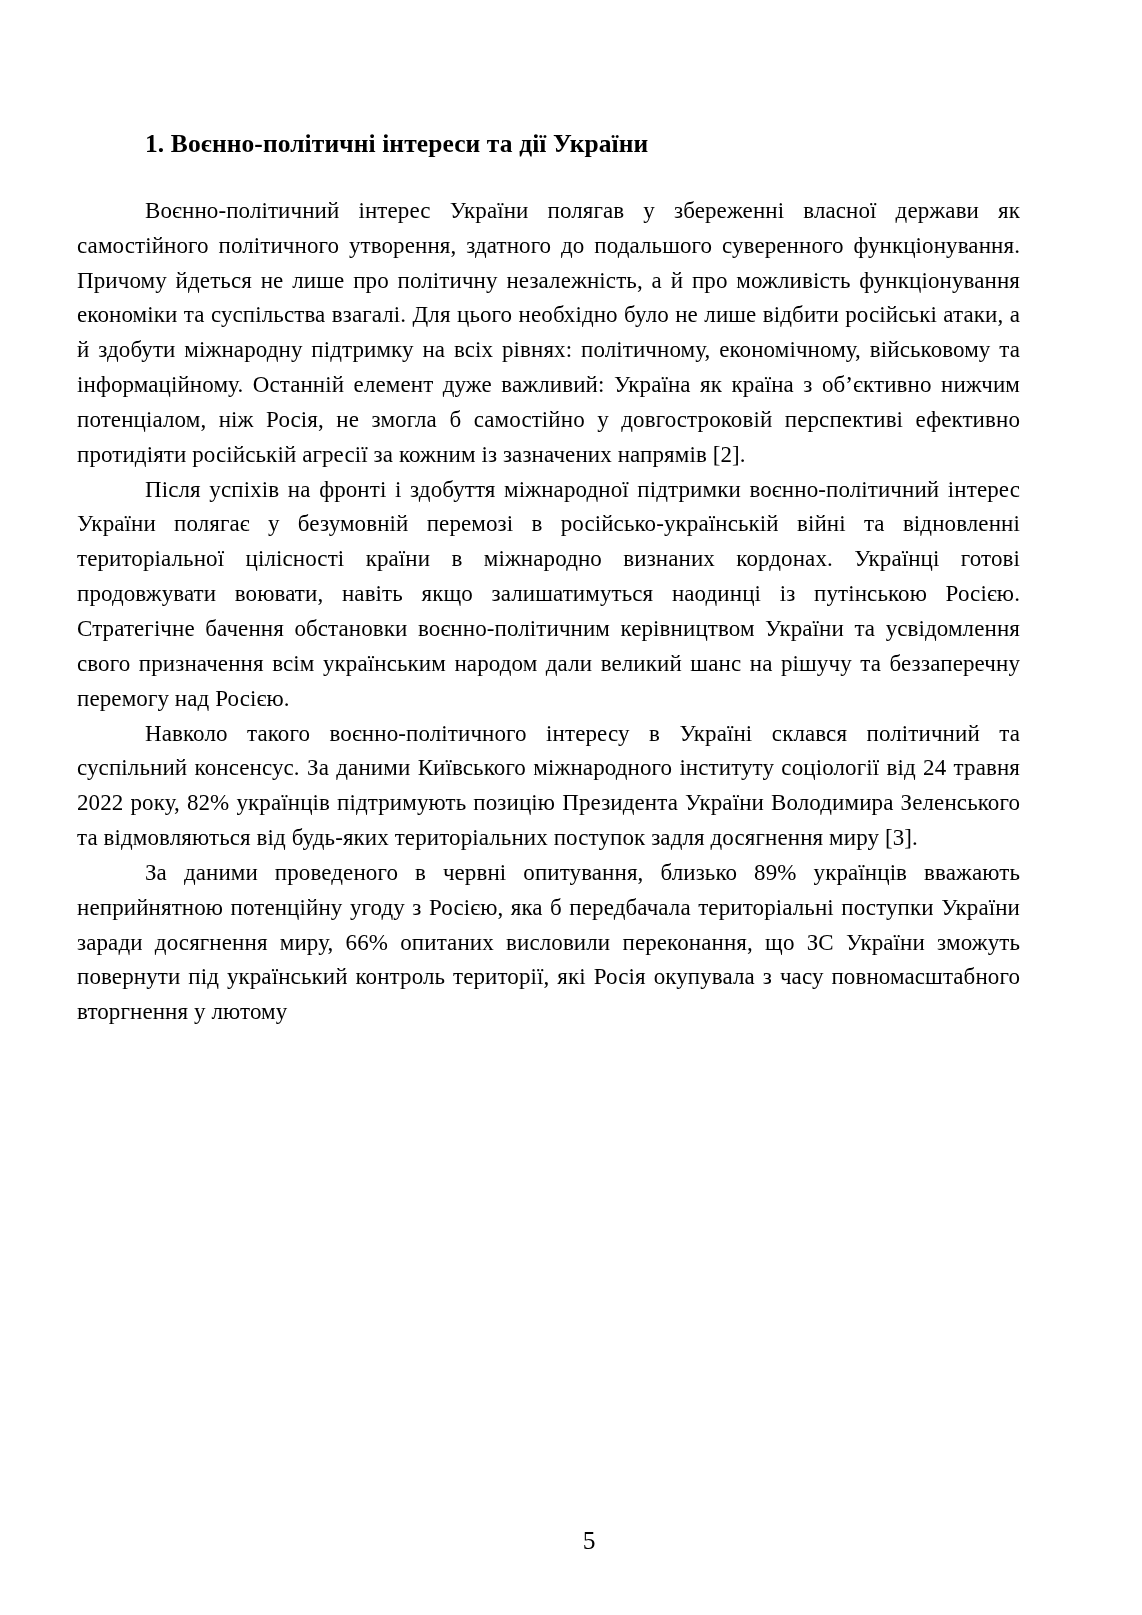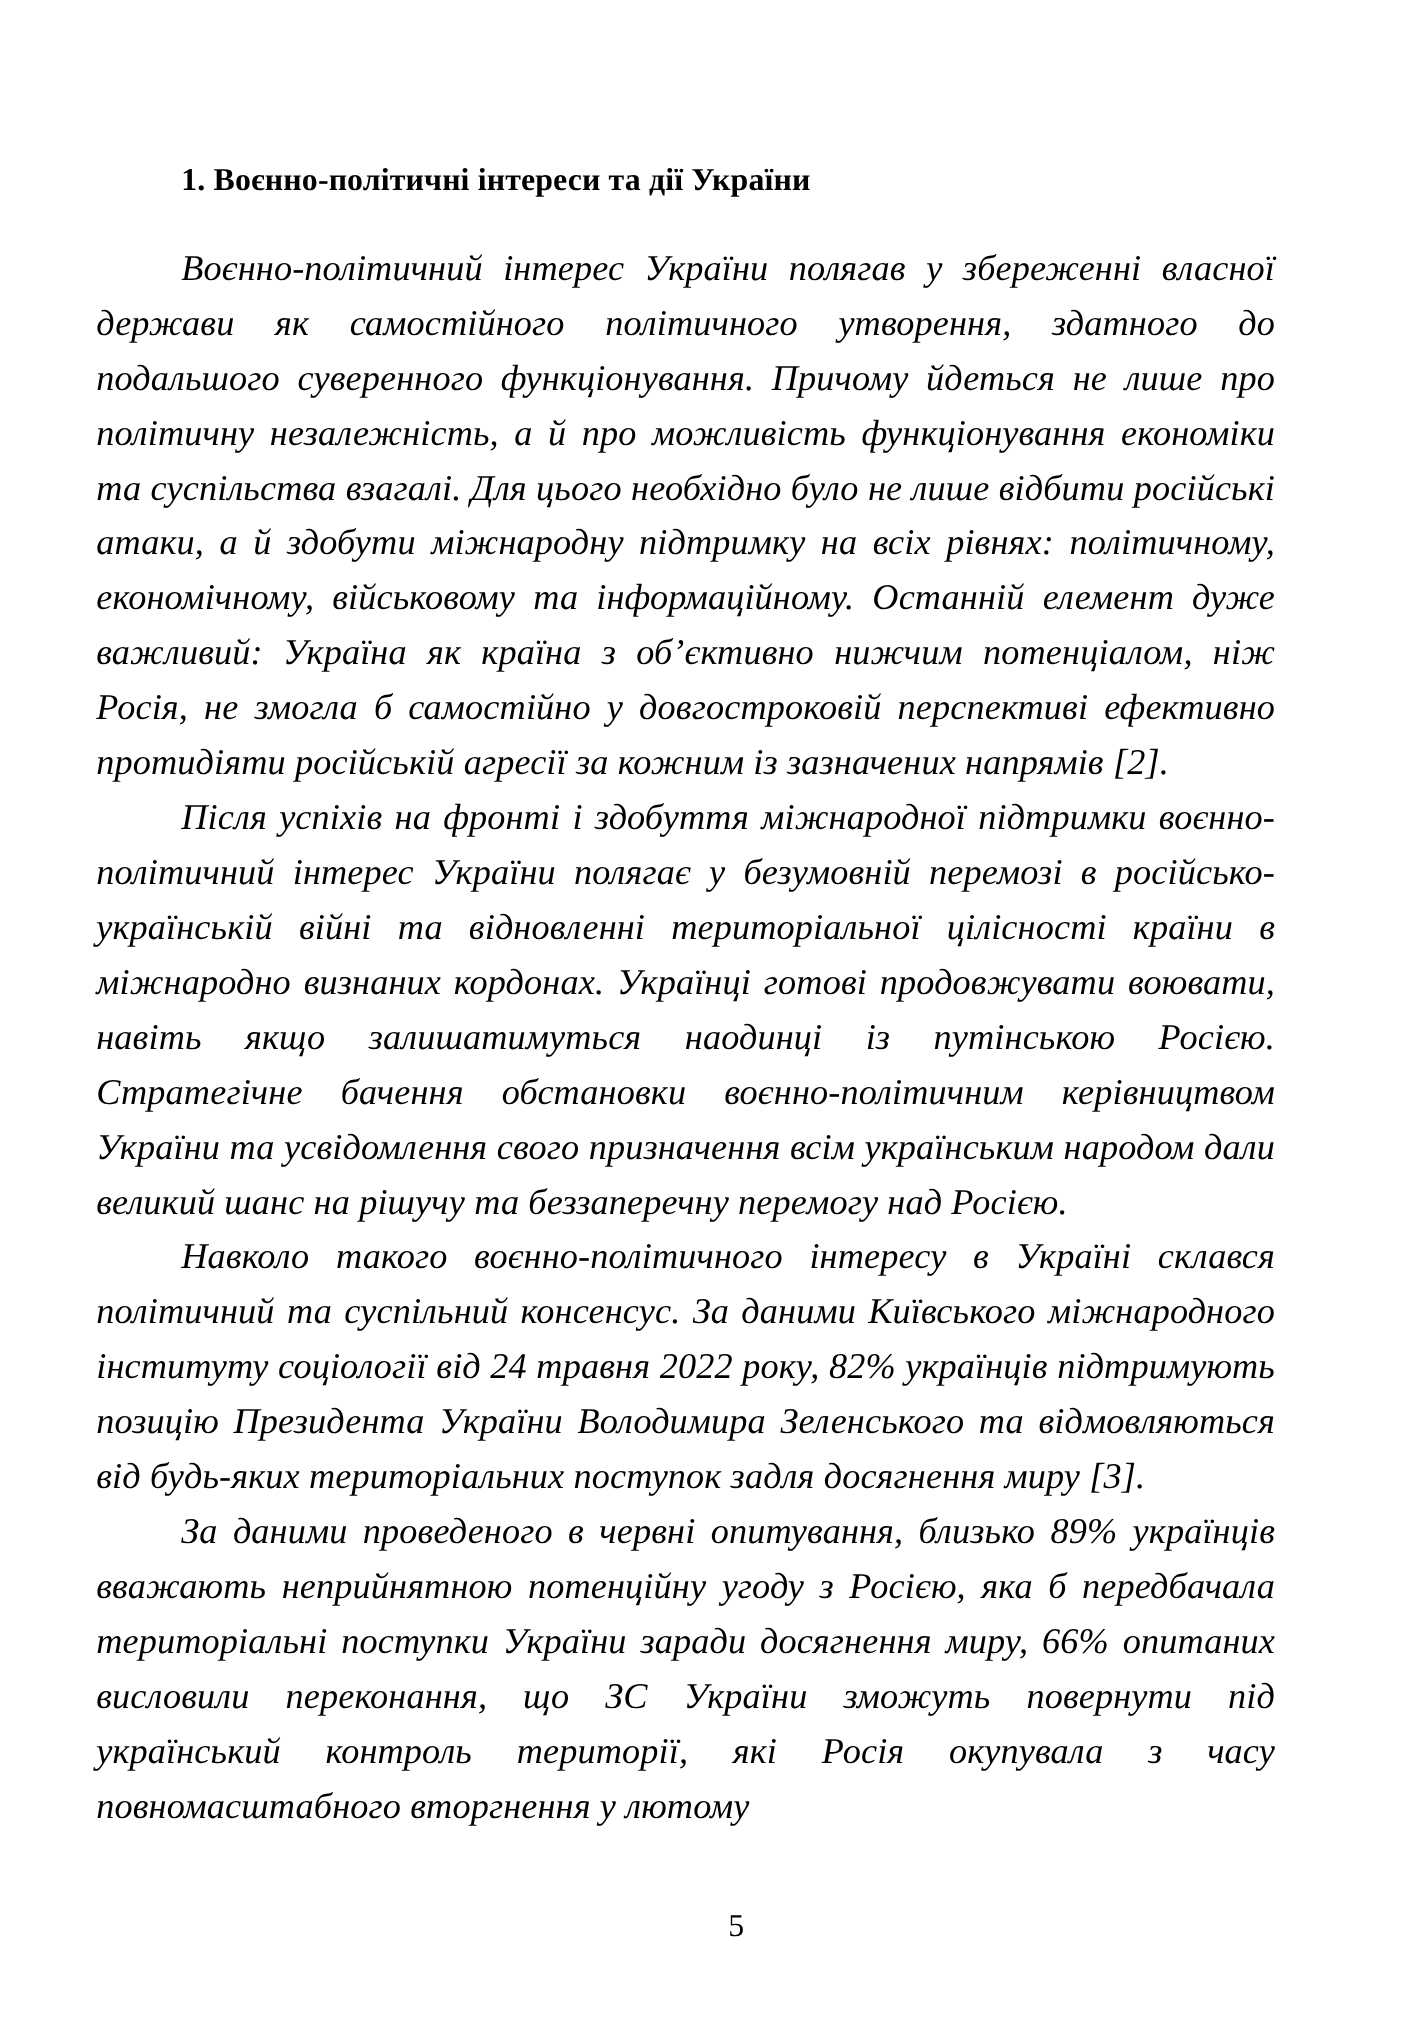--- a/index.html
+++ b/index.html
@@ -24,29 +24,28 @@
   }
   .doc-heading {
     font-size: 25.5px;
     font-weight: bold;
     text-indent: 68px;
     line-height: 1.25;
     margin: 0 0 34px 0;
     letter-spacing: 0.1px;
   }
   .doc-paragraph {
-    font-size: 29px;
+    font-size: 23px;
     line-height: 1.515;
     text-align: justify;
     text-indent: 68px;
     margin: 0;
     letter-spacing: 0.1px;
     -webkit-hyphens: none;
     hyphens: none;
-    font-style: italic;
   }
   .page-number {
     position: absolute;
     left: 0;
     right: 0;
     bottom: 62px;
     text-align: center;
     font-size: 25.5px;
     line-height: 1;
   }

